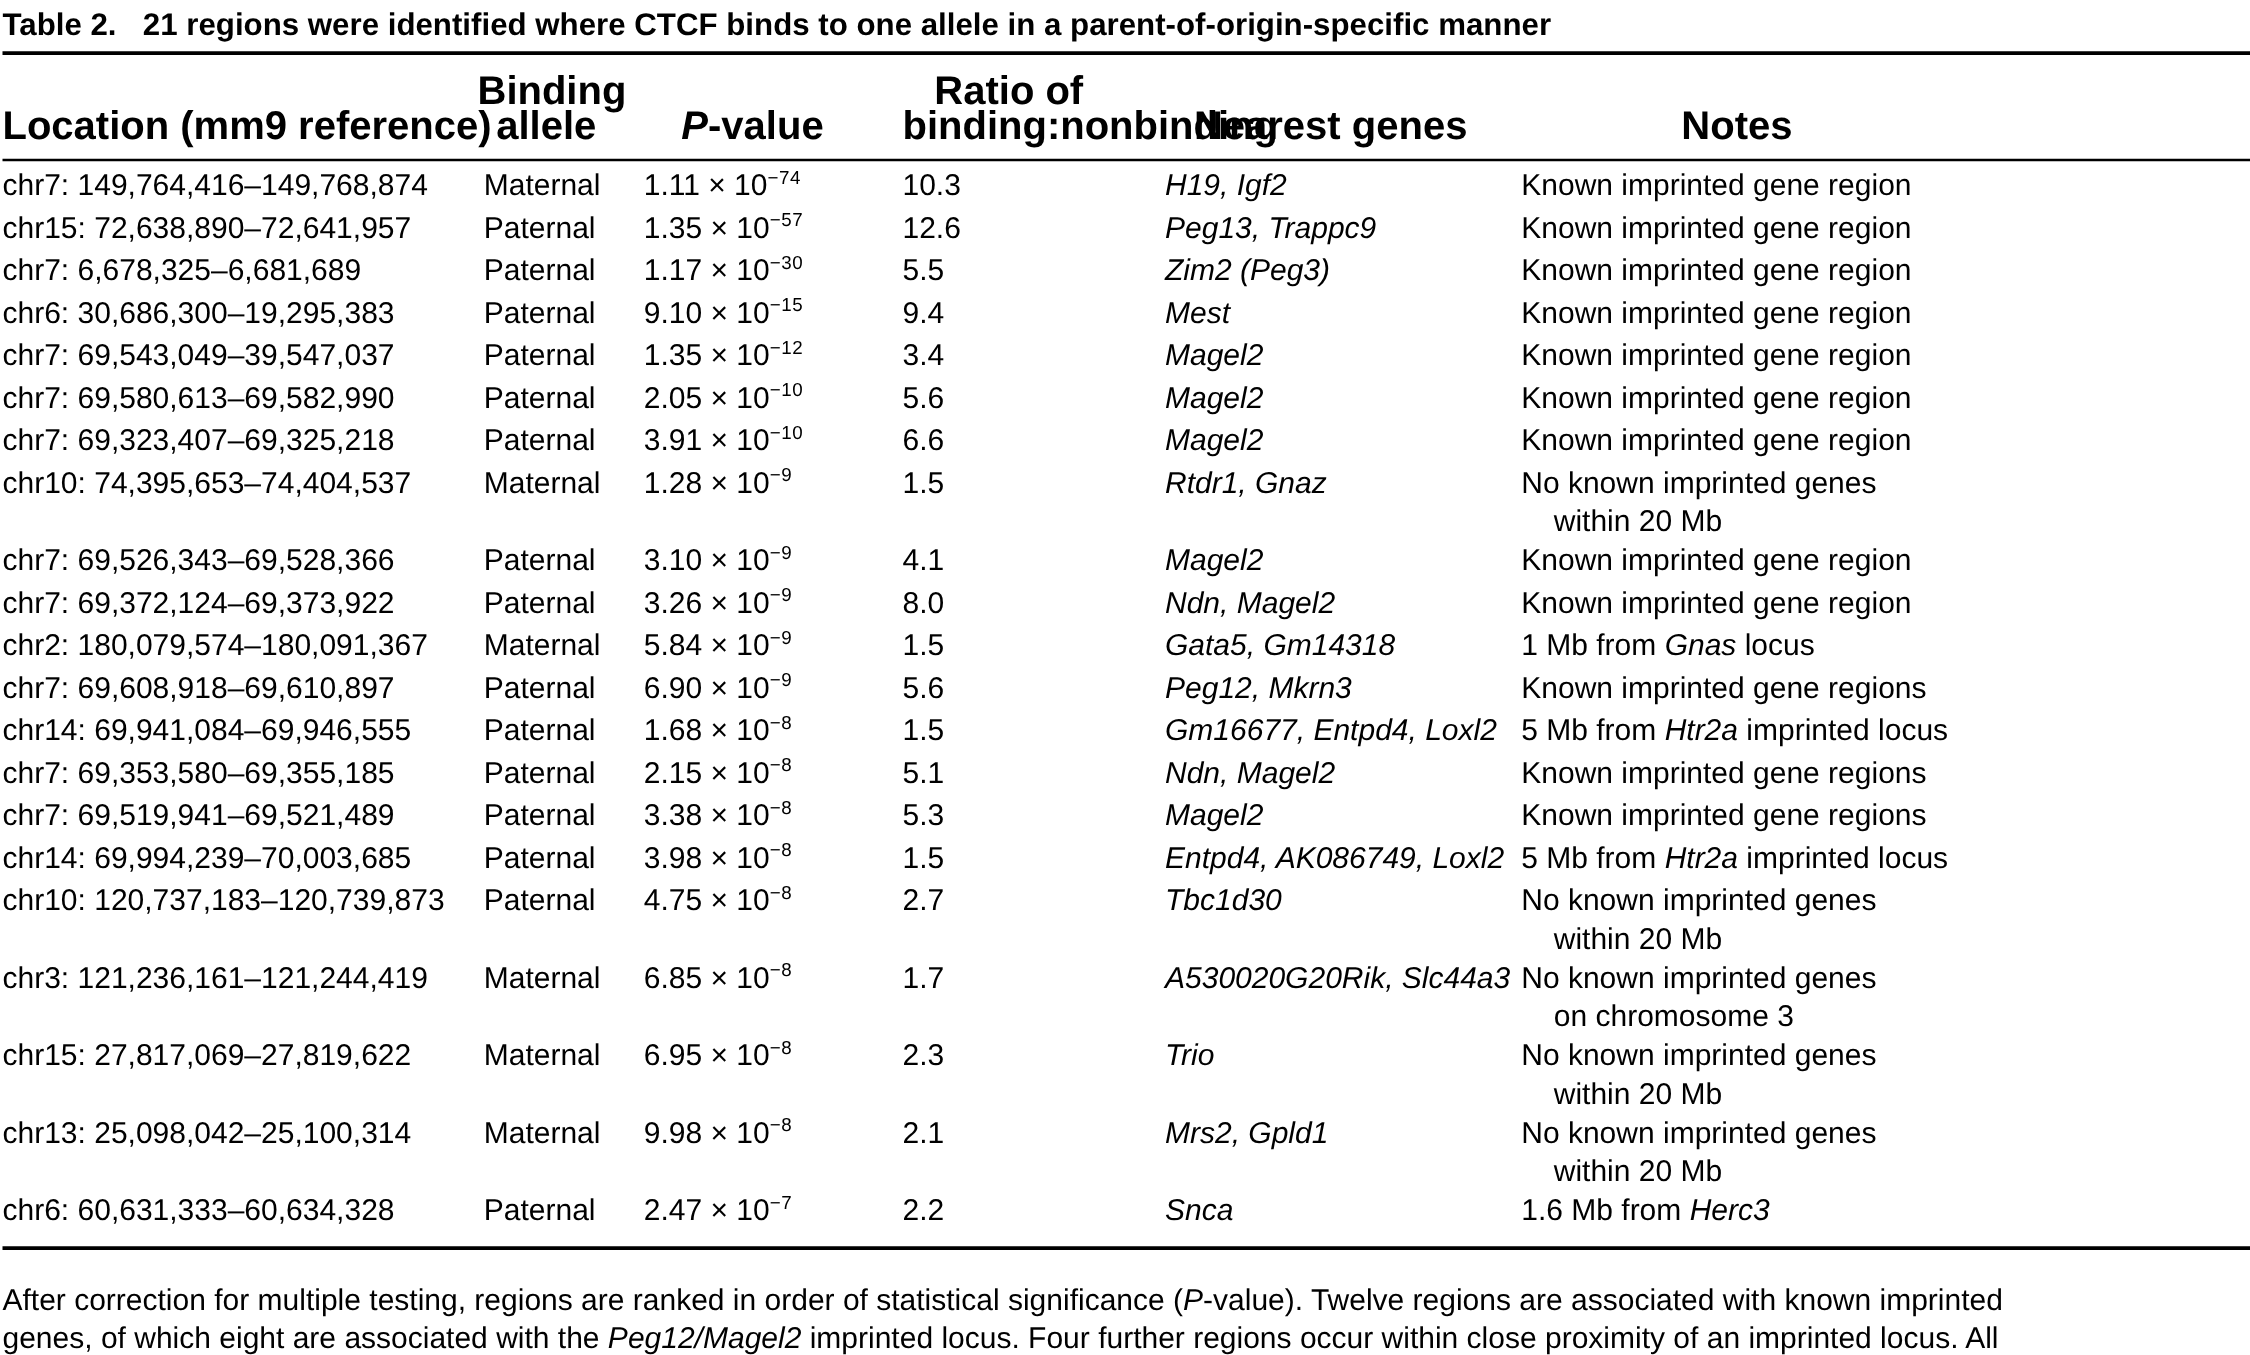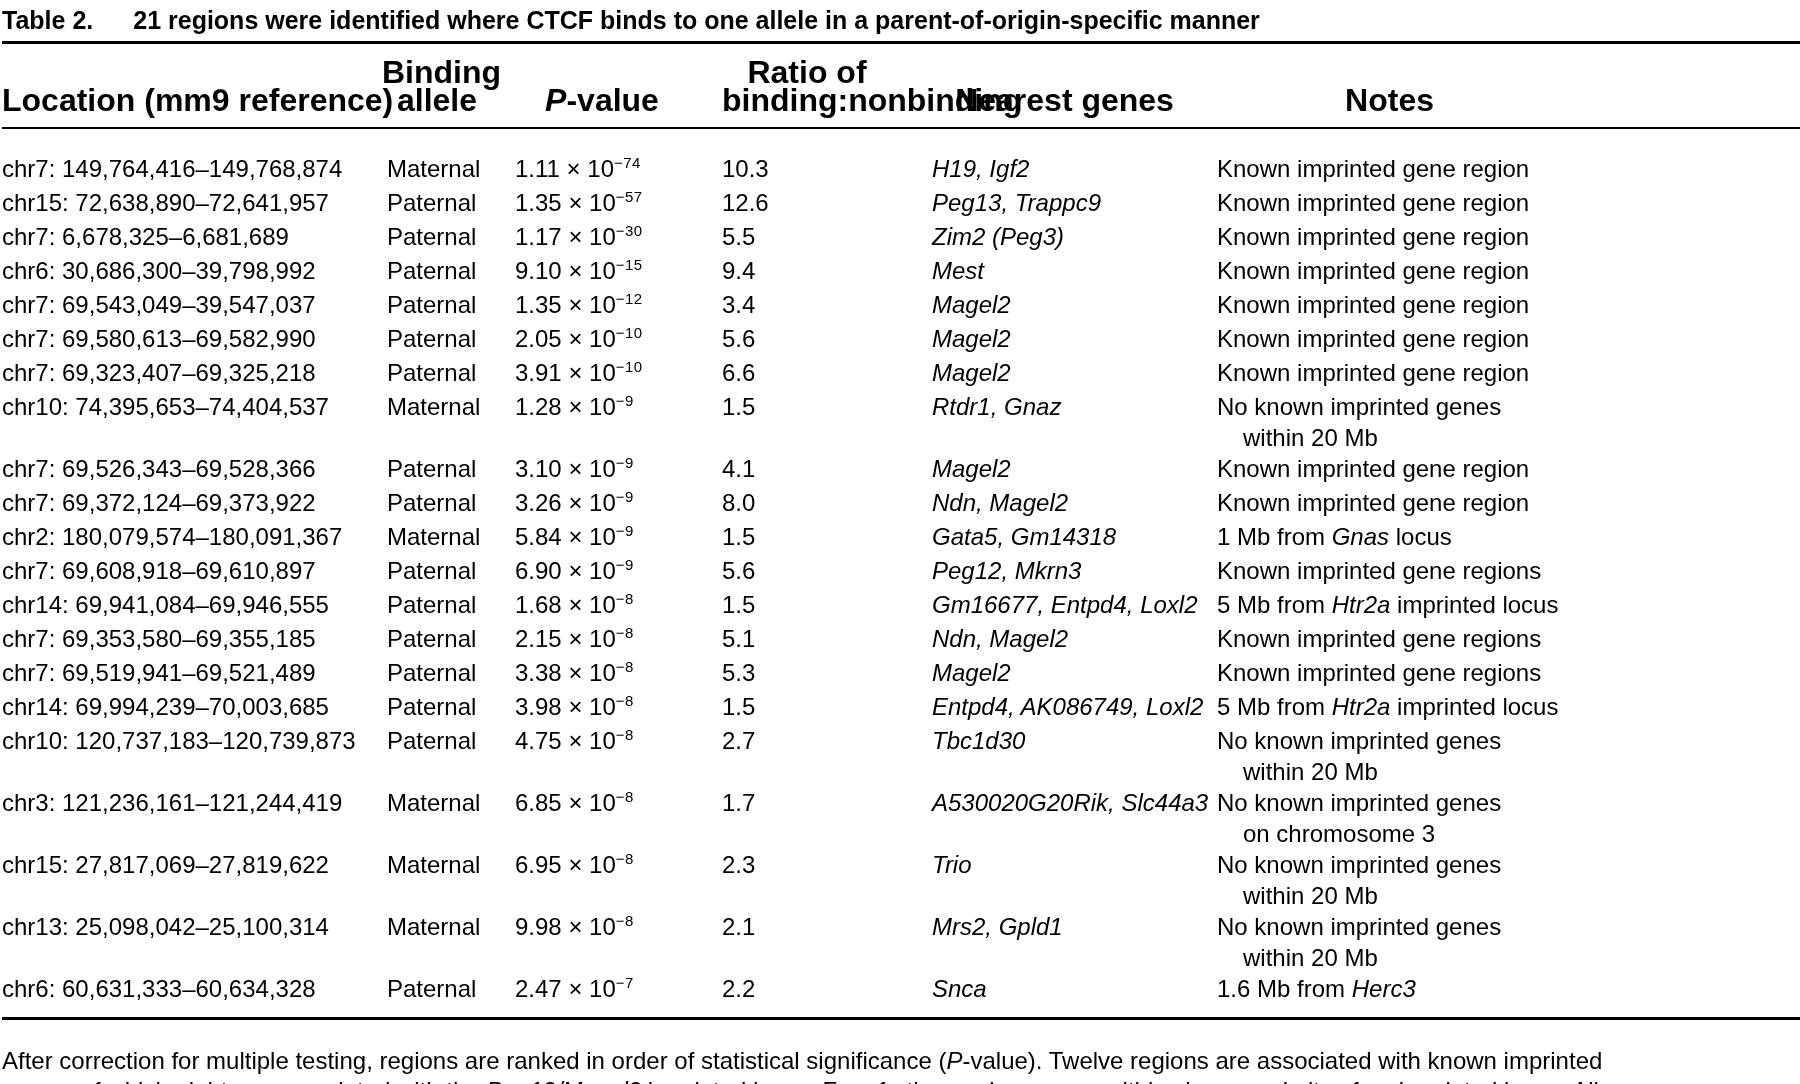--- a/index.html
+++ b/index.html
@@ -2,21 +2,21 @@
 <html><head>
 <meta charset="utf-8">
 <style>
   html,body { margin:0; padding:0; background:#ffffff; }
   body { width:1800px; height:1084px; overflow:hidden; color:#000;
          font-family:"Liberation Sans", sans-serif; }
   .page { width:1800px; height:1084px; box-sizing:border-box; padding-left:2px; position:relative; }
 
   .title { font-size:25px; font-weight:bold; padding-top:5px; line-height:30px; white-space:nowrap; }
   .title .tbl-label { font-weight:bold; }
-  .title .tbl-text { margin-left:40px; }
+  .title .tbl-text { margin-left:21px; }
 
   .rule-thick { height:0; border-top:3.5px solid #000; margin:0; }
   .rule-thin  { height:0; border-top:2.5px solid #000; margin:0; }
   .rule-top { margin-top:6px; }
 
   table.main { width:1798px; table-layout:fixed; border-collapse:collapse; }
   col.c-location { width:380px; }
   col.c-allele   { width:130px; }
   col.c-pvalue   { width:210px; }
   col.c-ratio    { width:110px; }
@@ -29,21 +29,21 @@
              white-space:nowrap; overflow:visible; }
   thead th.h-location { text-align:left; padding-left:0;margin-top:28px; }
   thead th.h-allele { padding-right:20px; }
   thead th.h-pvalue { padding-right:30px; }
   thead th.h-ratio  { padding-right:40px; }
   thead th.h-genes  { padding-right:20px; }
   thead th.h-notes  { padding-right:240px; }
 
   tbody { font-size:24px; }
   tbody td { vertical-align:top; line-height:31px; padding:0; white-space:nowrap; overflow:visible; }
-  tbody tr.first-row td { padding-top:24px; }
+  tbody tr.first-row td { padding-top:4px; }
   tbody tr.last-row td { padding-bottom:10px; }
   td.location-cell { text-align:left; }
   td.allele-cell { padding-left:5px; }
   td.pvalue-cell { padding-left:3px;margin-top:48px; }
   td.ratio-cell { text-align:left; padding-right:2px; }
   td.genes-cell { font-style:italic; }
   td.notes-cell .cont { padding-left:26px; }
   sup.exp { font-size:15px; vertical-align:baseline; position:relative; top:-9px; letter-spacing:0.5px; }
 
   .footnote { margin-top:26px; font-size:24px; line-height:30px; white-space:nowrap; }
@@ -127,21 +127,21 @@
           <td class="allele-cell">Paternal</td>
           <td class="pvalue-cell">1.17 × 10<sup class="exp">−30</sup></td>
           <td class="ratio-cell">5.5</td>
           <td class="spacer-cell"></td>
           <td class="genes-cell">Zim2 (Peg3)</td>
           <td class="notes-cell">
             <div><span>Known imprinted gene region</span></div>
           </td>
         </tr>
         <tr>
-          <td class="location-cell">chr6: 30,686,300–39,798,992</td>
+          <td class="location-cell">chr6: 30,686,300–19,295,383</td>
           <td class="allele-cell">Paternal</td>
           <td class="pvalue-cell">9.10 × 10<sup class="exp">−15</sup></td>
           <td class="ratio-cell">9.4</td>
           <td class="spacer-cell"></td>
           <td class="genes-cell">Mest</td>
           <td class="notes-cell">
             <div><span>Known imprinted gene region</span></div>
           </td>
         </tr>
         <tr>

